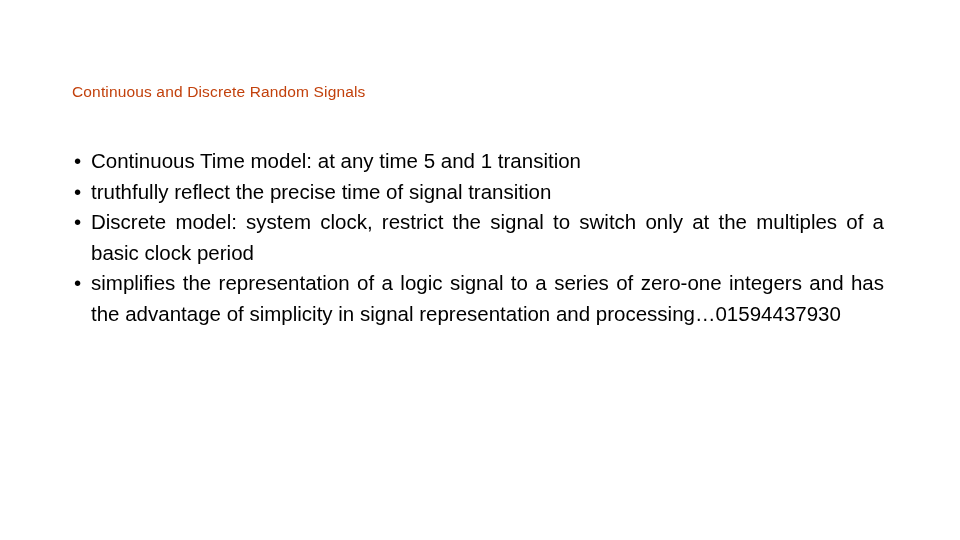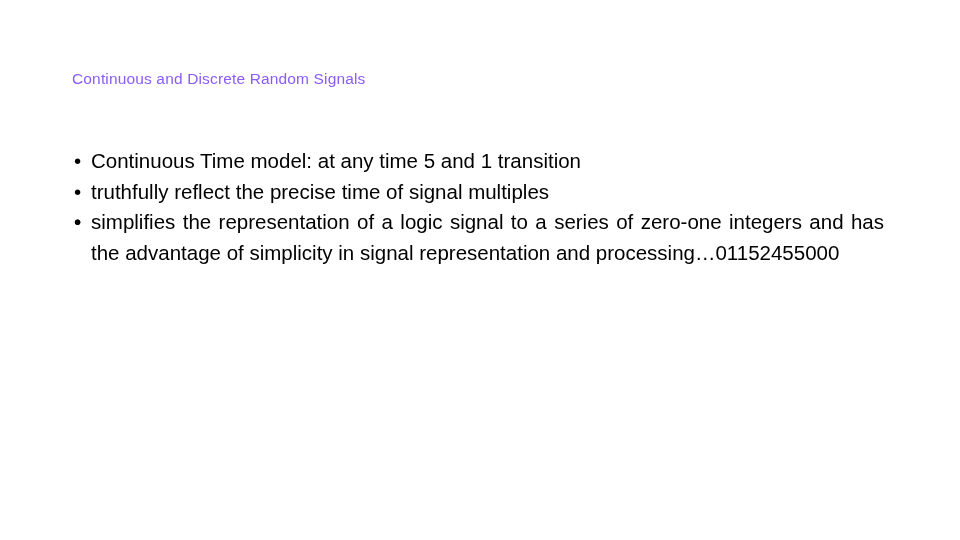--- a/index.html
+++ b/index.html
@@ -19,28 +19,28 @@
     position: relative;
     width: 960px;
     height: 540px;
     background: #ffffff;
   }
 
   
   .slide-title {
     position: absolute;
     left: 72px;
-    top: 69px;
+    top: 82px;
     width: 820px;
     font-family: "Liberation Sans", sans-serif;
     font-size: 15.5px;
     font-weight: 400;
     line-height: 20px;
     letter-spacing: 0.15px;
-    color: #8b5cf6;
+    color: #c2410c;
     white-space: nowrap;
   }
 
   
   .body-block {
     position: absolute;
     left: 72px;
     top: 146px;
     width: 812px;
   }
@@ -84,27 +84,28 @@
 
   <div class="body-block">
 
     <div class="bullet-item single">
       <span class="bullet-mark">•</span>
       <span class="bullet-text">Continuous Time model: at any time 5 and 1 transition</span>
     </div>
 
     <div class="bullet-item single">
       <span class="bullet-mark">•</span>
-      <span class="bullet-text">truthfully reflect the precise time of signal multiples</span>
+      <span class="bullet-text">truthfully reflect the precise time of signal transition</span>
     </div>
 
     <div class="bullet-item wrapped">
       <span class="bullet-mark">•</span>
+      <span class="bullet-text">Discrete model: system clock, restrict the signal to switch only at the multiples of a basic clock period</span>
     </div>
 
     <div class="bullet-item wrapped">
       <span class="bullet-mark">•</span>
-      <span class="bullet-text">simplifies the representation of a logic signal to a series of zero-one integers and has the advantage of simplicity in signal representation and processing…01152455000</span>
+      <span class="bullet-text">simplifies the representation of a logic signal to a series of zero-one integers and has the advantage of simplicity in signal representation and processing…01594437930</span>
     </div>
 
   </div>
 
 </div>
 
 </body></html>

